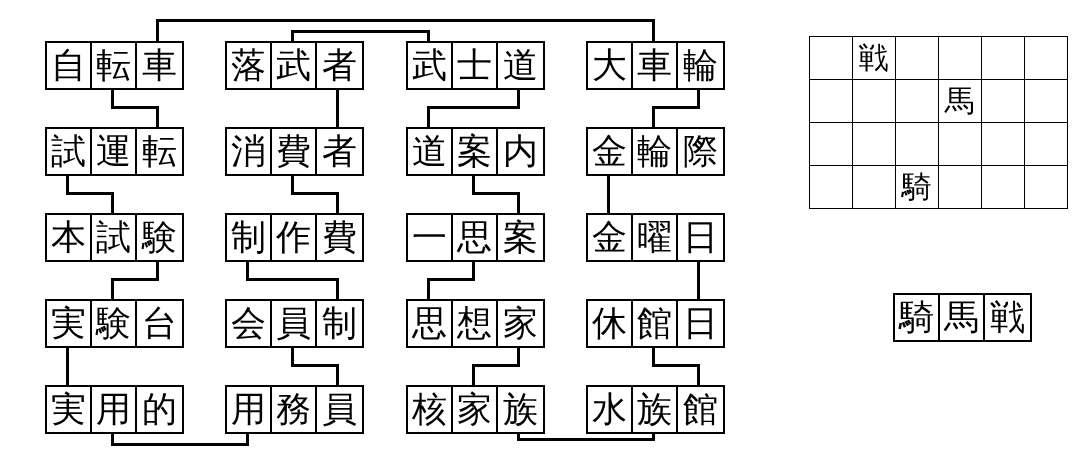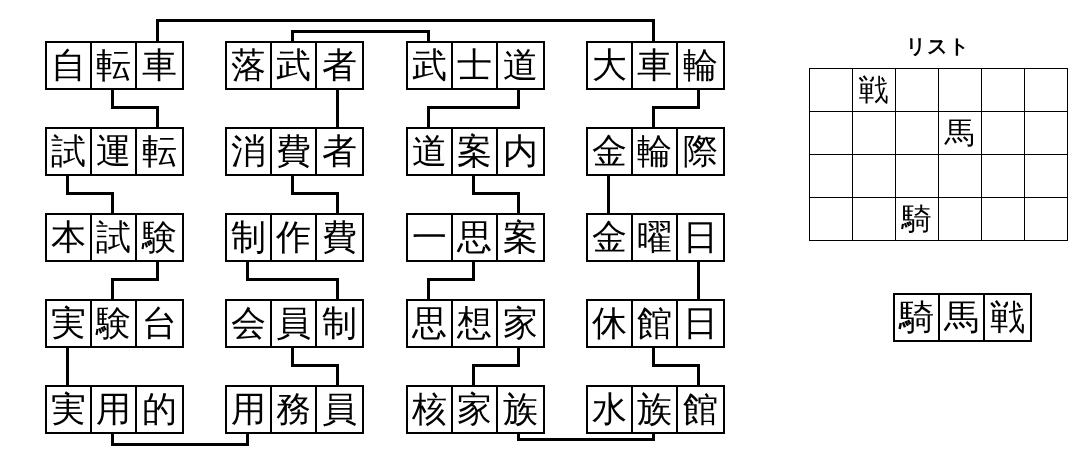--- a/index.html
+++ b/index.html
@@ -266,21 +266,20 @@
     <div class="conn v" style="left: 697px; top: 364px; height: 21px;"></div>
     <div class="conn v" style="left: 111px; top: 430px; height: 13px;"></div>
     <div class="conn v" style="left: 246px; top: 430px; height: 13px;"></div>
     <div class="conn h" style="left: 111px; top: 443px; width: 138px;"></div>
     <div class="conn v" style="left: 517px; top: 430px; height: 8px;"></div>
     <div class="conn v" style="left: 652px; top: 430px; height: 8px;"></div>
     <div class="conn h" style="left: 517px; top: 438px; width: 138px;"></div>
   </div>
 
 <div id="list-panel">
-  <div id="list-title">リスト</div>
   <table id="list-grid">
     <tbody>
         <tr>
           <td></td>
           <td>戦</td>
           <td></td>
           <td></td>
           <td></td>
           <td></td>
         </tr>

